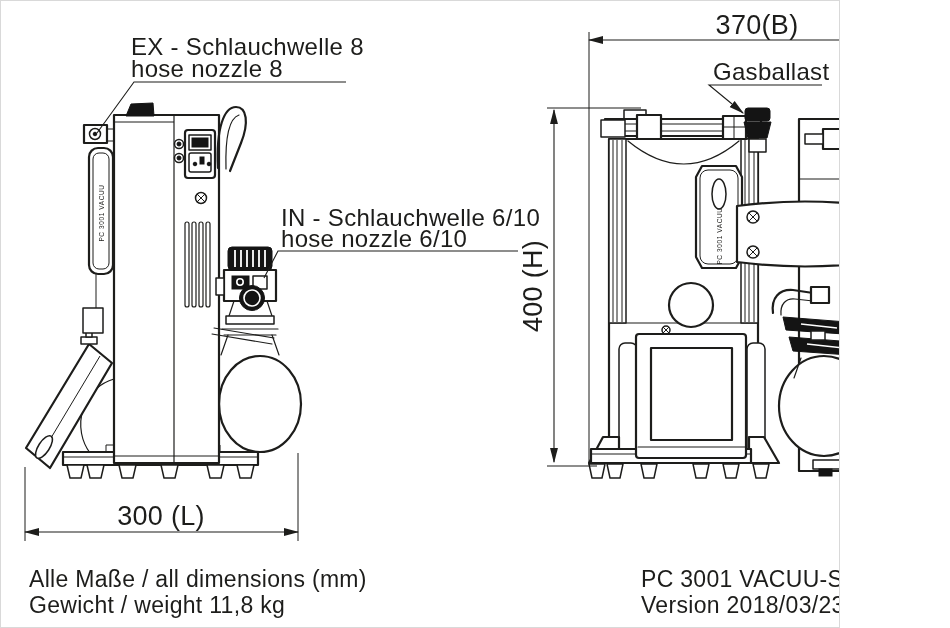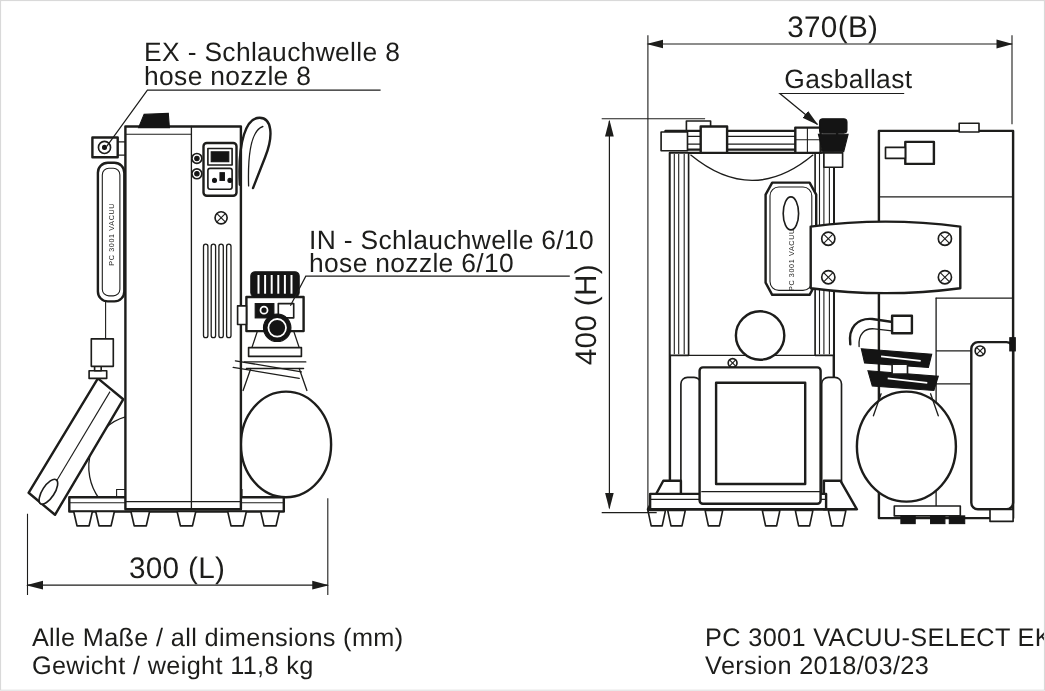--- a/index.html
+++ b/index.html
@@ -1,17 +1,17 @@
 <!DOCTYPE html>
 <html><head>
 <meta charset="utf-8">
 <style>
   html,body{margin:0;padding:0;background:#ffffff;}
   .stage{
-    position:relative;width:950px;height:628px;background:#ffffff;
+    position:relative;width:840px;height:628px;background:#ffffff;
     box-sizing:border-box;border:1px solid #d9d9d9;overflow:hidden;
     font-family:"Liberation Sans", sans-serif;
   }
   svg{display:block;}
   .ln{stroke:#1d1d1b;fill:none;stroke-width:2.2;stroke-linejoin:round;stroke-linecap:round;}
   .lnw{stroke:#1d1d1b;fill:#ffffff;stroke-width:2.2;stroke-linejoin:round;}
   .lnw15{stroke:#1d1d1b;fill:#ffffff;stroke-width:1.5;stroke-linejoin:round;}
   .thin{stroke:#1d1d1b;fill:none;stroke-width:1.2;stroke-linecap:round;}
   .hair{stroke:#1d1d1b;fill:none;stroke-width:1;}
   .blk{fill:#141414;stroke:#141414;stroke-width:1;}

